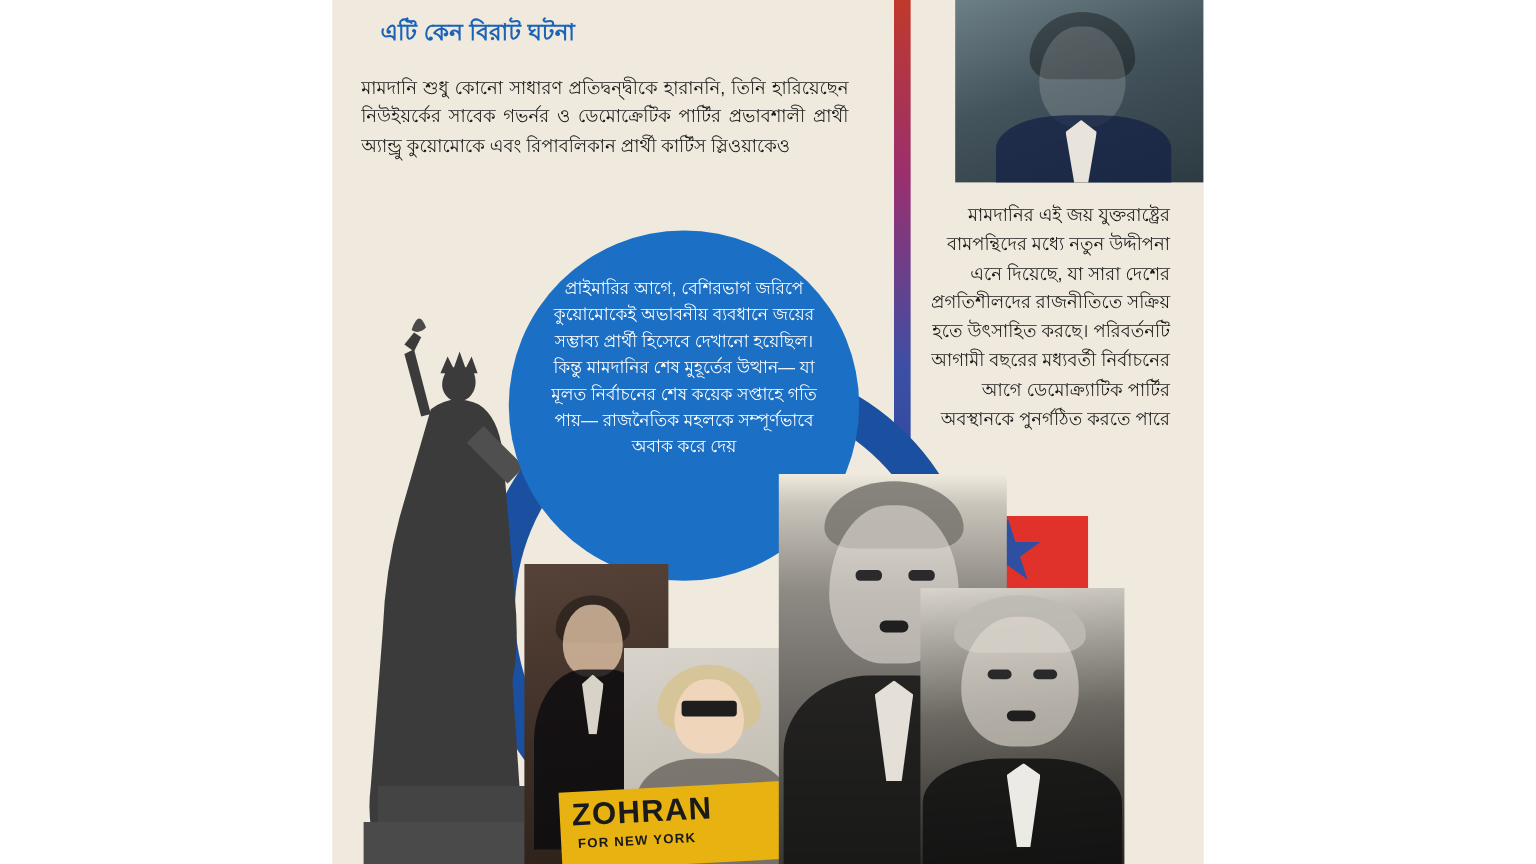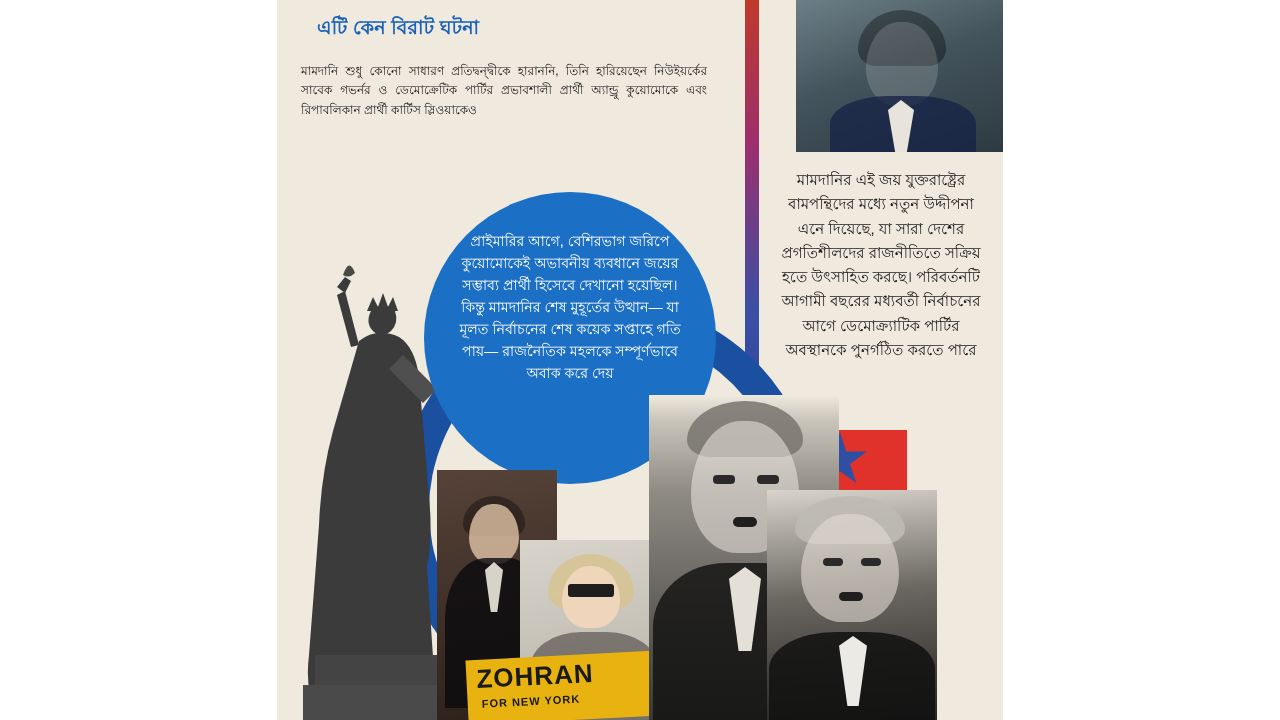--- a/index.html
+++ b/index.html
@@ -74,21 +74,21 @@
     line-height: 1.25;
     margin-left: 16px;
   }
 
   .deck {
     position: absolute;
     left: 24px;
     top: 62px;
     width: 406px;
     color: #1a1a1a;
-    font-size: 12px;
+    font-size: 15px;
     line-height: 1.62;
     text-align: justify;
   }
 
   
   .blue-circle {
     position: absolute;
     left: 147px;
     top: 192px;
     width: 292px;
@@ -251,27 +251,27 @@
   }
   .body {
     position: absolute;
     border-radius: 40% 40% 0 0;
     background: rgba(0,0,0,0.42);
   }
 
   
   .right-copy {
     position: absolute;
-    left: 16px;
+    left: 4px;
     top: 168px;
     width: 212px;
     color: #1a1a1a;
     font-size: 15px;
     line-height: 1.62;
-    text-align: center;
+    text-align: right;
   }
 
   
   .page-left, .page-right {
     position: absolute;
     top: 0;
     width: 277px;
     height: 720px;
     background: #ffffff;
   }

